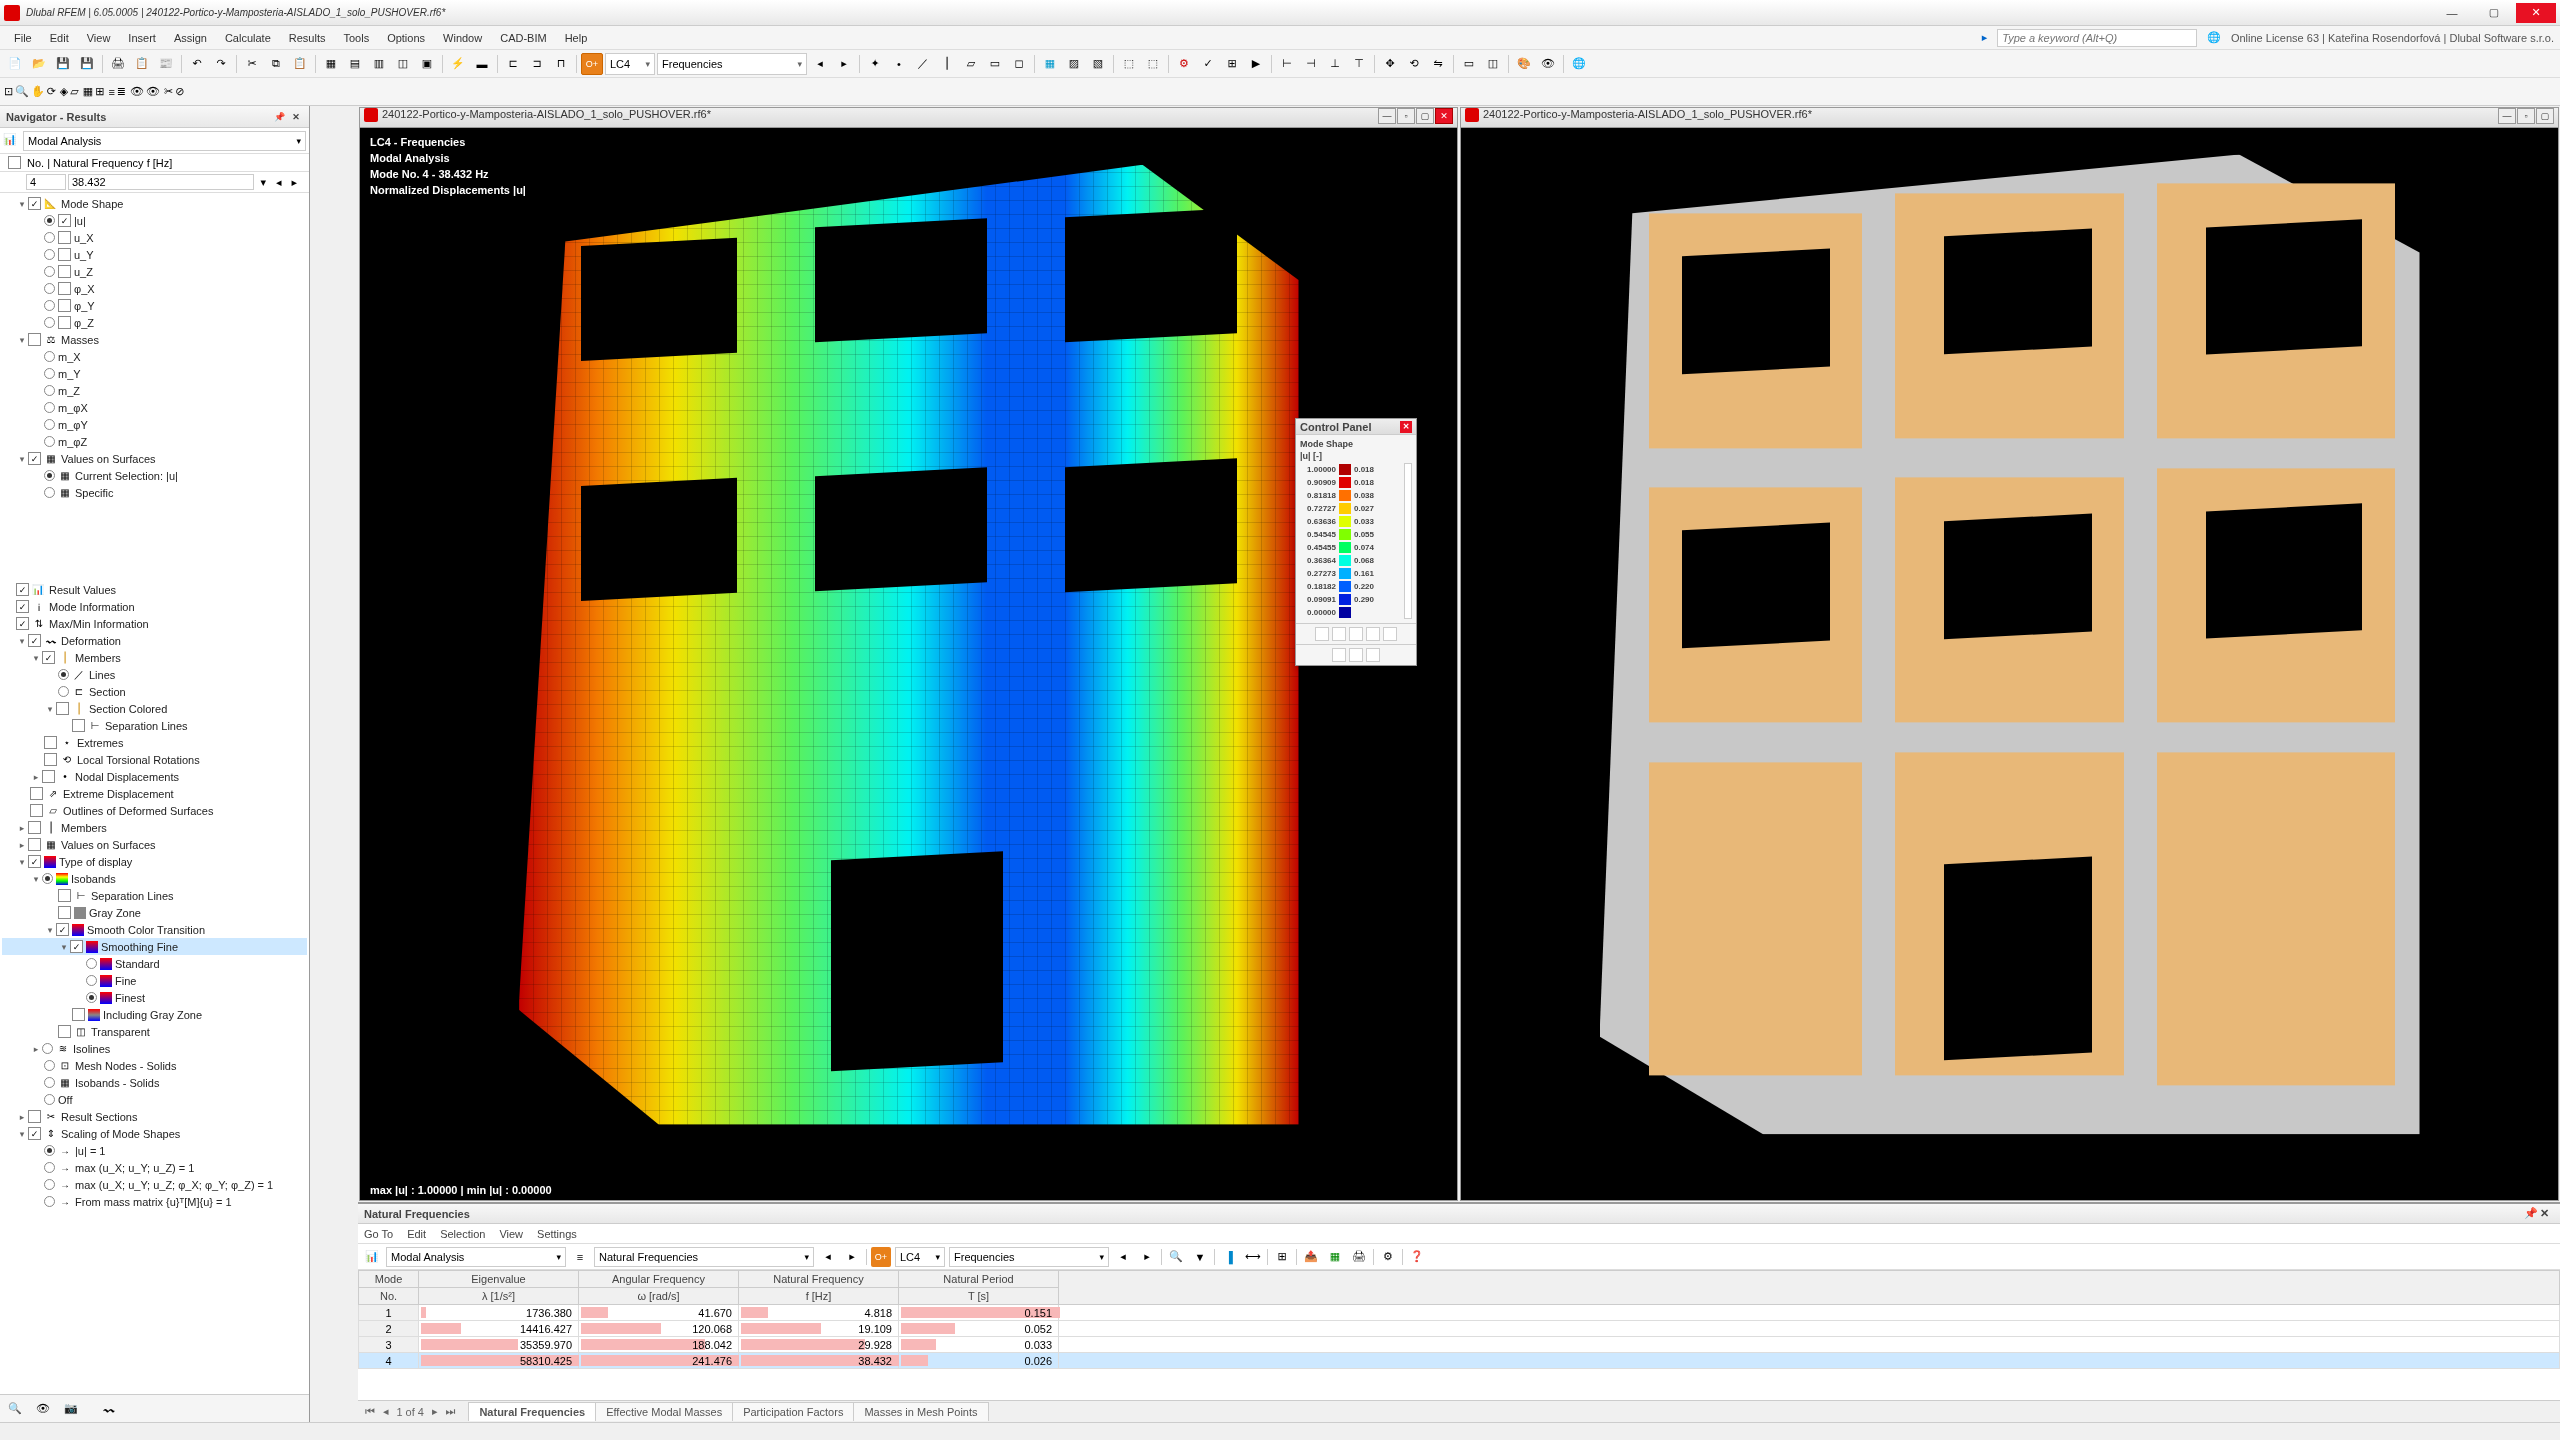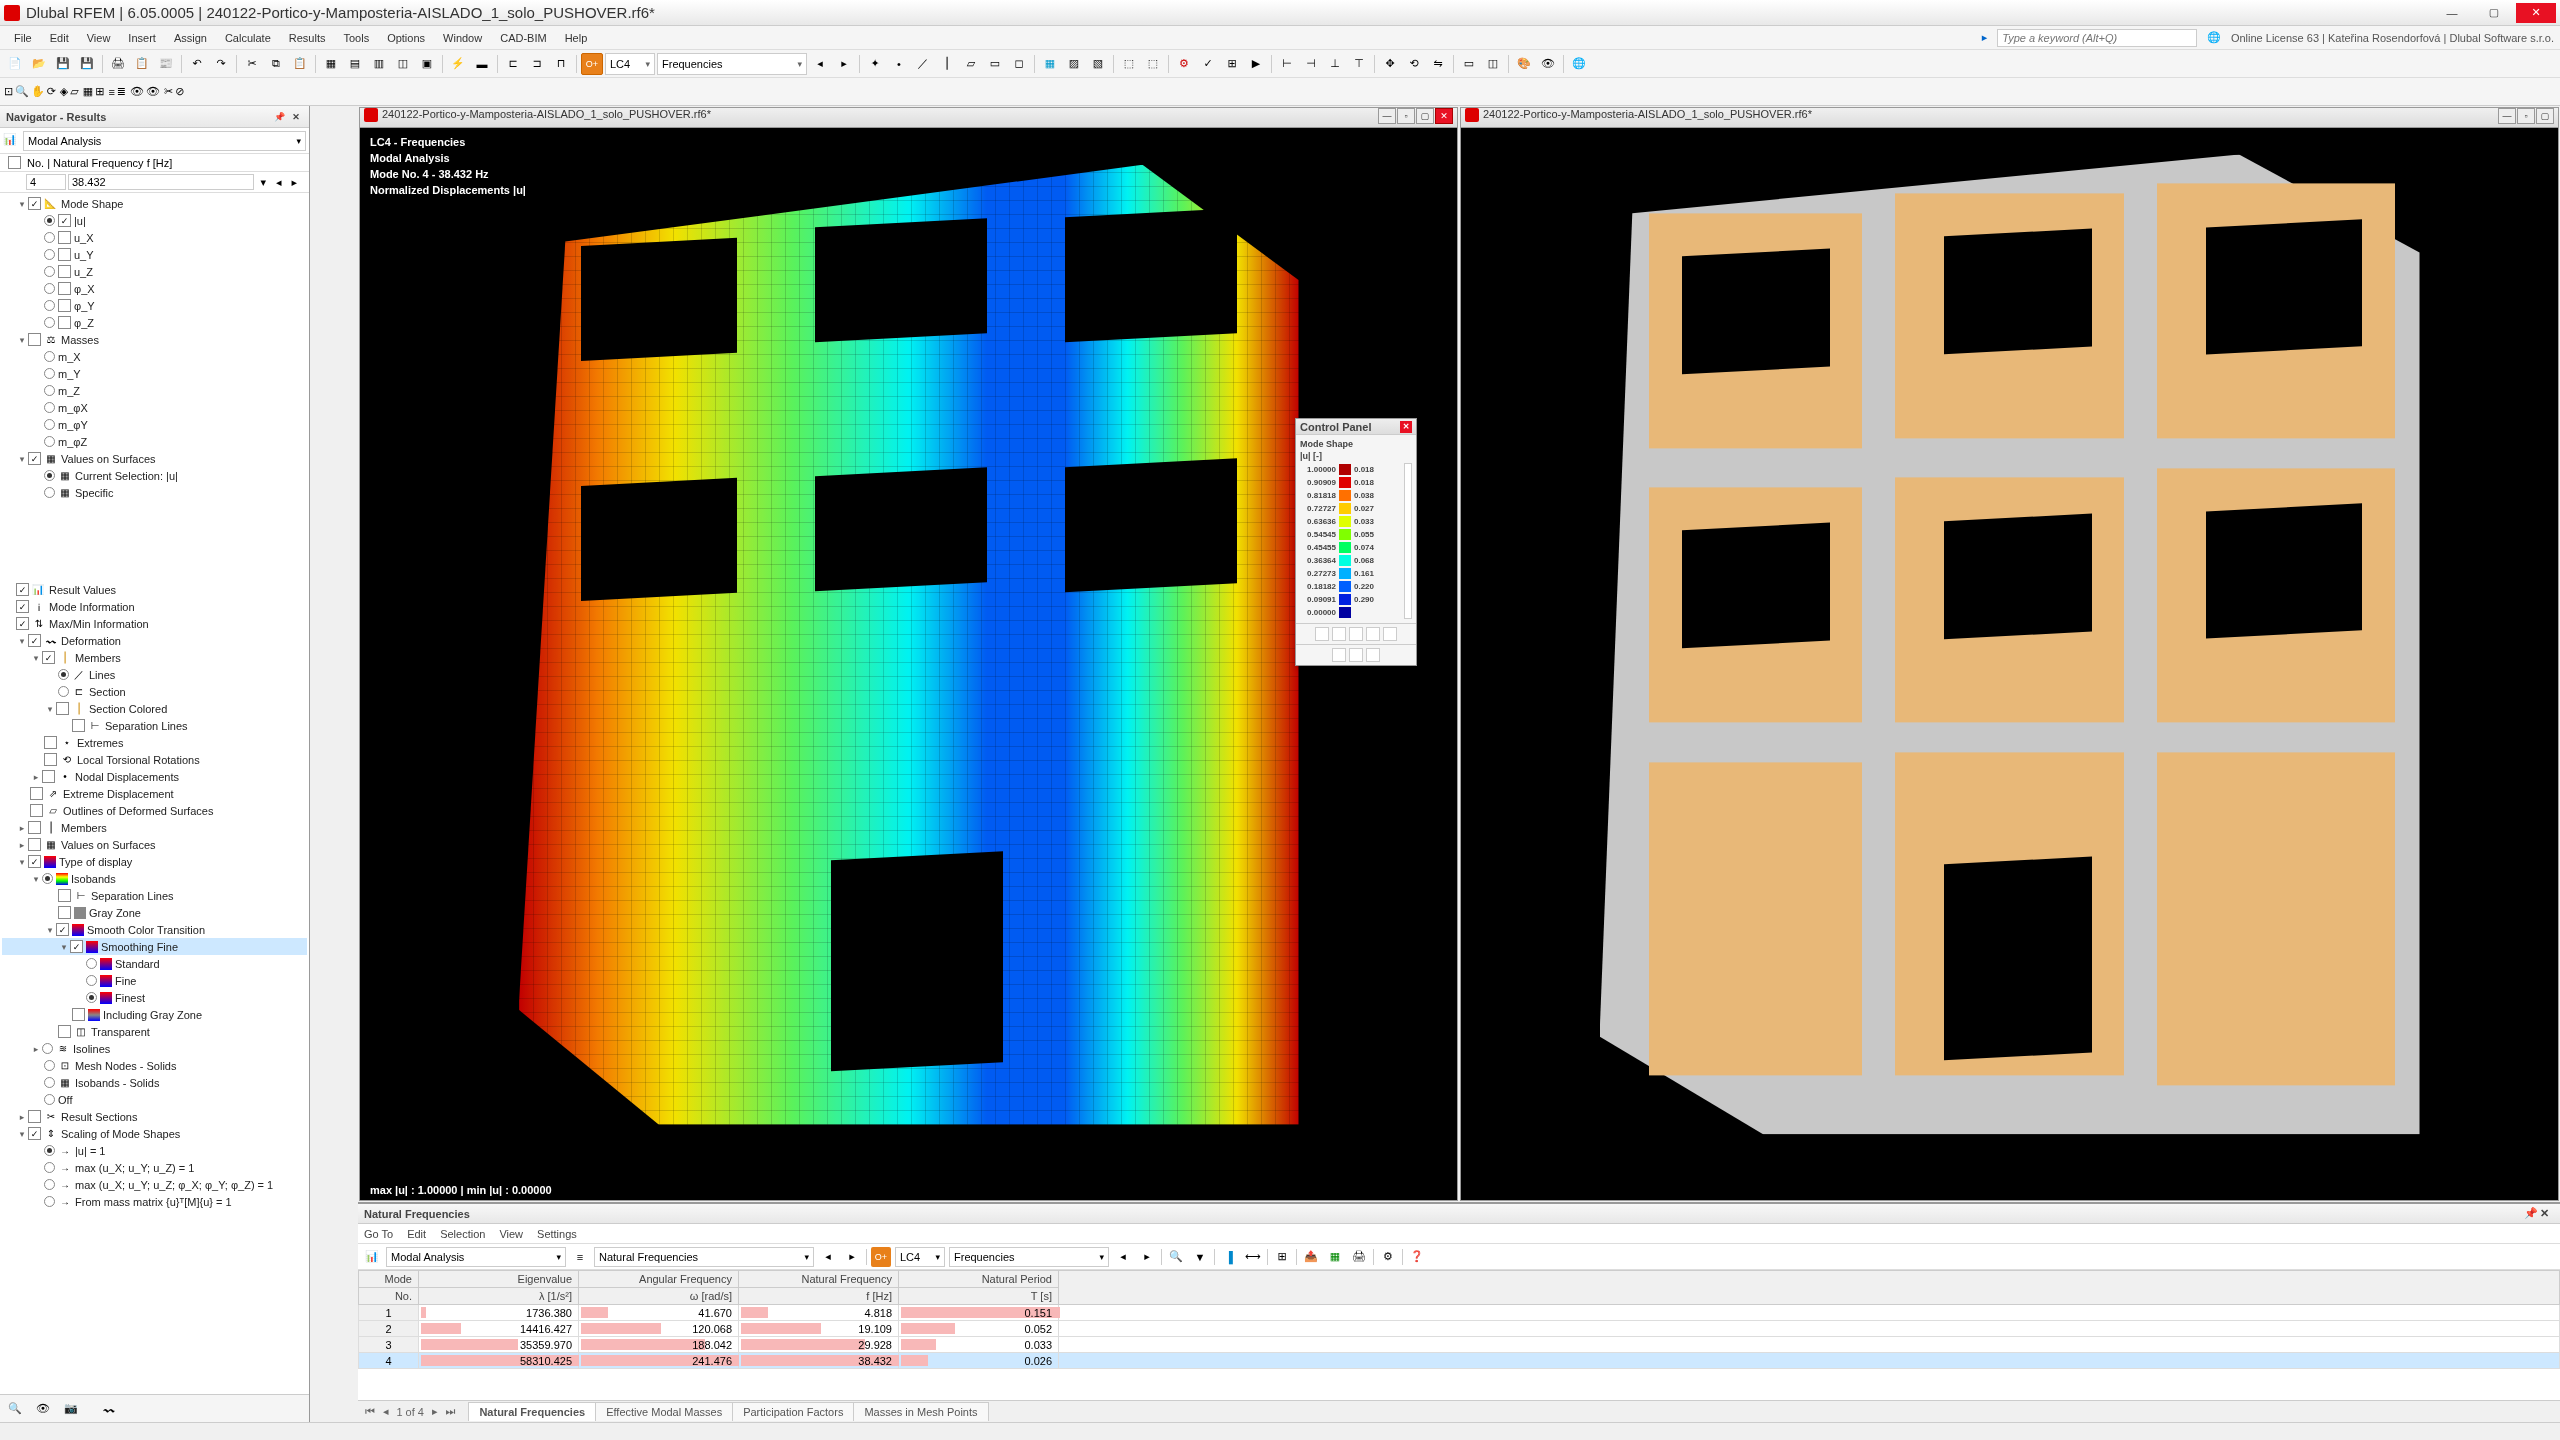--- a/index.html
+++ b/index.html
@@ -1,19 +1,19 @@
 <!DOCTYPE html>
 <html><head>
 <meta charset="utf-8">
 <style>
 * { box-sizing: border-box; margin: 0; padding: 0; font-family: 'Segoe UI', Tahoma, sans-serif; font-size: 11px; }
 body { background: #f0f0f0; overflow: hidden; width: 2560px; height: 1440px; position: relative; }
 .titlebar { height: 26px; background: linear-gradient(#fff,#e8e8e8); display: flex; align-items: center; padding: 0 4px; border-bottom: 1px solid #ccc; }
 .titlebar .ico { width: 16px; height: 16px; background: #d00; margin-right: 6px; border-radius: 2px; }
-.titlebar .ttl { flex: 1; font-size: 15px; color: #333; }
+.titlebar .ttl { flex: 1; font-size: 10px; color: #333; font-style: italic; }
 .titlebar .winbtns { display: flex; gap: 2px; }
 .titlebar .winbtns span { width: 40px; height: 20px; display: flex; align-items: center; justify-content: center; color: #333; }
 .titlebar .winbtns span.close { background: #e81123; color: #fff; }
 .menubar { height: 24px; background: #f5f5f5; display: flex; align-items: center; padding: 0 6px; border-bottom: 1px solid #ddd; justify-content: space-between; }
 .menubar .menus { display: flex; gap: 2px; }
 .menubar .menus span { padding: 3px 8px; color: #333; }
 .menubar .right { display: flex; align-items: center; gap: 10px; color: #555; }
 .menubar .right input { width: 200px; border: 1px solid #ccc; padding: 2px 4px; font-style: italic; color: #999; }
 .toolbar { height: 28px; background: #f5f5f5; border-bottom: 1px solid #ddd; display: flex; align-items: center; padding: 0 4px; gap: 2px; }
 .toolbar .tb { width: 22px; height: 22px; display: flex; align-items: center; justify-content: center; border: 1px solid transparent; border-radius: 2px; }
@@ -68,21 +68,21 @@
 .bottom-panel { height: 220px; background: #fff; border-top: 2px solid #999; display: flex; flex-direction: column; }
 .bp-hdr { height: 20px; background: linear-gradient(#f8f8f8,#e8e8e8); border-bottom: 1px solid #ccc; padding: 0 6px; display: flex; align-items: center; justify-content: space-between; font-weight: bold; color: #444; }
 .bp-menu { height: 20px; border-bottom: 1px solid #ddd; display: flex; align-items: center; padding: 0 6px; gap: 14px; color: #444; }
 .bp-tools { height: 26px; border-bottom: 1px solid #ddd; display: flex; align-items: center; padding: 0 4px; gap: 4px; }
 .bp-tools .combo { height: 20px; border: 1px solid #ccc; padding: 0 18px 0 4px; position: relative; display: flex; align-items: center; background: #fff; }
 .bp-tools .combo::after { content: '▾'; position: absolute; right: 4px; font-size: 9px; }
 .bp-tools .tb { width: 20px; height: 20px; display: flex; align-items: center; justify-content: center; }
 .bp-tools .sep { width: 1px; height: 16px; background: #ccc; }
 .bp-grid { flex: 1; overflow: auto; }
 .bp-grid table { border-collapse: collapse; width: 100%; }
-.bp-grid th { background: #f0f0f0; border: 1px solid #ccc; padding: 2px 6px; font-weight: normal; color: #444; text-align: right; height: 16px; }
+.bp-grid th { background: #f0f0f0; border: 1px solid #ccc; padding: 2px 6px; font-weight: normal; color: #444; text-align: center; height: 16px; }
 .bp-grid td { border: 1px solid #ddd; padding: 1px 6px; text-align: right; height: 16px; }
 .bp-grid td.rowhdr { background: #f0f0f0; text-align: center; }
 .bp-grid td.bar { position: relative; }
 .bp-grid td.bar::before { content: ''; position: absolute; left: 2px; top: 2px; bottom: 2px; background: #f8b8b8; }
 .bp-grid tr.sel td { background: #cde8ff; }
 .bp-tabs { height: 22px; border-top: 1px solid #ccc; display: flex; align-items: center; padding: 0 4px; gap: 0; background: #f0f0f0; }
 .bp-tabs .pgn { display: flex; gap: 2px; align-items: center; margin-right: 10px; }
 .bp-tabs .pgn span { padding: 0 3px; color: #666; }
 .bp-tabs .tab { padding: 3px 10px; border: 1px solid #ccc; border-bottom: none; background: #f8f8f8; color: #555; margin-right: -1px; }
 .bp-tabs .tab.active { background: #fff; font-weight: bold; }

